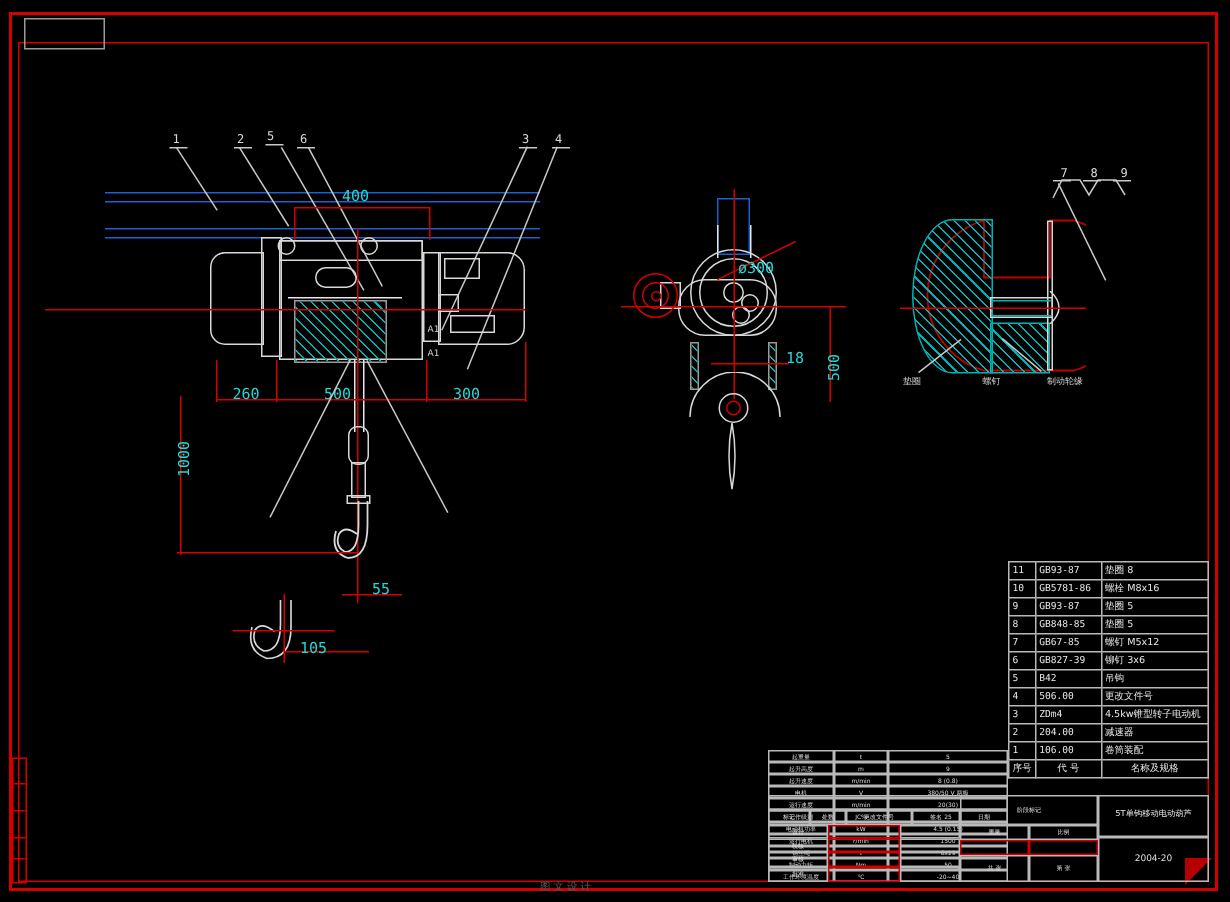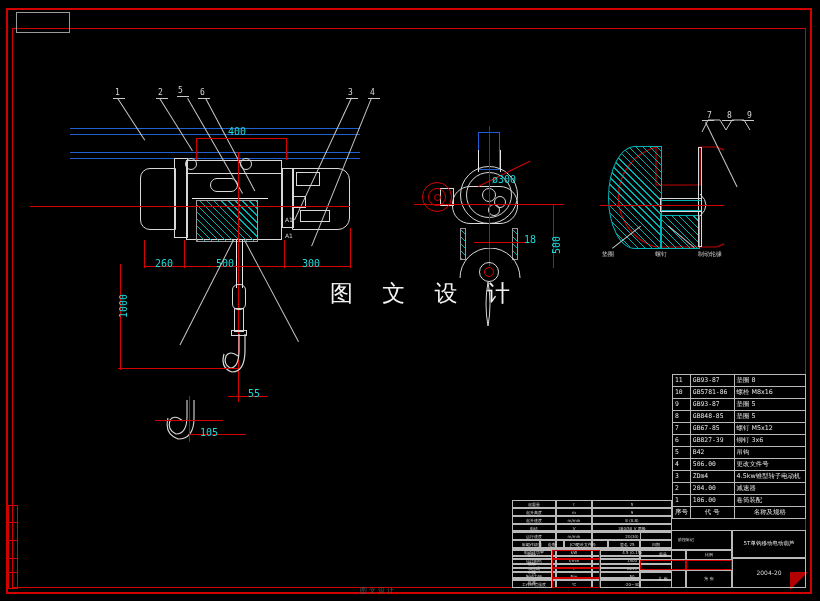--- a/index.html
+++ b/index.html
@@ -70,21 +70,20 @@
 <body>
 
 <div class="root">
 
   <div class="abs outer-frame"></div>
   <div class="abs inner-frame"></div>
   <div class="abs corner-tri" style="left:790px;top:572px;transform:rotate(180deg);"></div>
 
   <div class="abs title-sel"></div>
 
-  <div class="abs watermark">图 文 设 计</div>
   <div class="abs wm-bottom">图文设计</div>
 
   <div class="abs">
 
     <div class="lnb" style="left:70px;top:128px;width:290px;height:1px;"></div>
     <div class="lnb" style="left:70px;top:134px;width:290px;height:1px;"></div>
     <div class="lnb" style="left:70px;top:152px;width:290px;height:1px;"></div>
     <div class="lnb" style="left:70px;top:158px;width:290px;height:1px;"></div>
 
     <div class="ln" style="left:118px;top:98px;width:50px;height:1px;transform:rotate(57deg);transform-origin:0 0;"></div>

